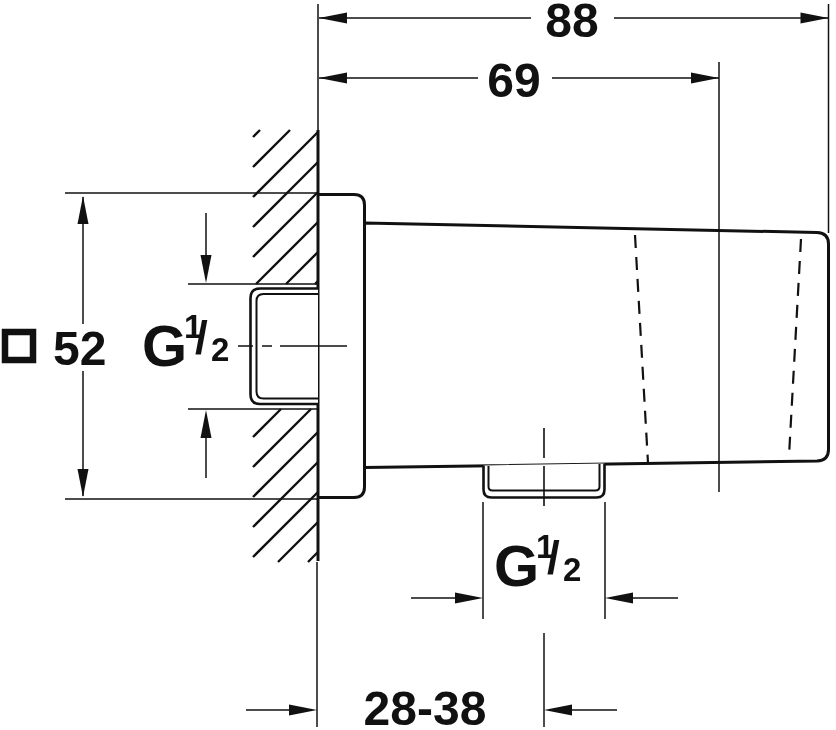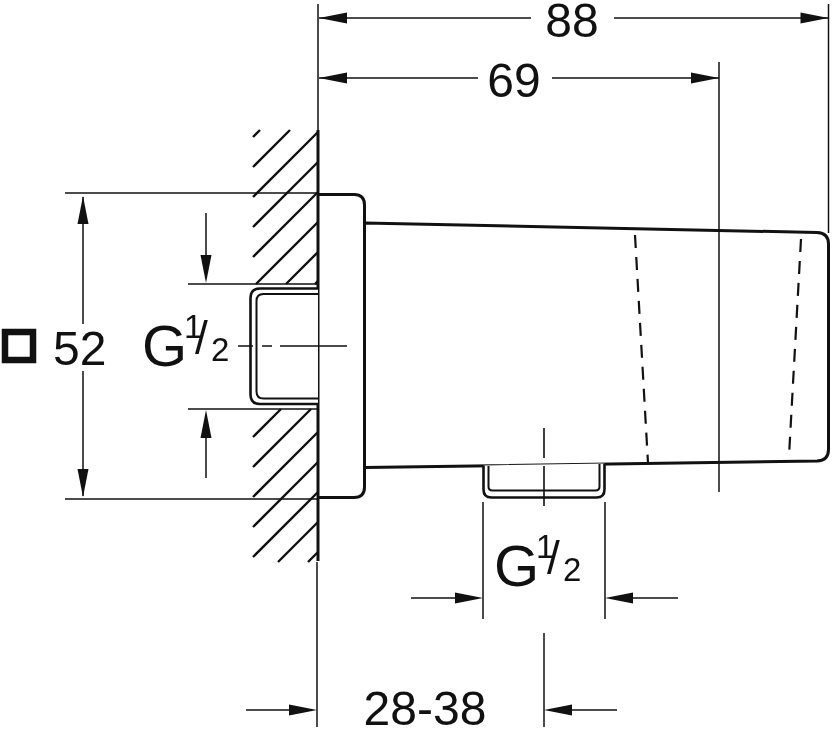--- a/index.html
+++ b/index.html
@@ -1,16 +1,16 @@
 <!DOCTYPE html>
 <html><head>
 <meta charset="utf-8">
 <style>
   html,body{margin:0;padding:0;background:#ffffff;}
-  .stage{position:relative;width:836px;height:730px;background:#ffffff;overflow:hidden;}
+  .stage{position:relative;width:836px;height:730px;background:#ffffff;overflow:hidden;font-weight:bold;}
   svg{display:block;}
   svg text{font-family:"Liberation Sans","DejaVu Sans",sans-serif;fill:#111111;}
   .thick{stroke:#111111;stroke-width:3;fill:none;stroke-linejoin:round;}
   .thick-fill{stroke:#111111;stroke-width:3;fill:#ffffff;stroke-linejoin:round;}
   .med-fill{stroke:#111111;stroke-width:2.6;fill:#ffffff;stroke-linejoin:round;}
   .med{stroke:#111111;stroke-width:2;fill:none;stroke-linejoin:round;}
   .thin{stroke:#111111;stroke-width:1.5;fill:none;}
   .hatch{stroke:#111111;stroke-width:2.4;fill:none;stroke-linecap:butt;}
   .hidden-edge{stroke:#111111;stroke-width:2.2;fill:none;stroke-dasharray:13 9;}
   .center-line{stroke:#111111;stroke-width:1.6;fill:none;}

